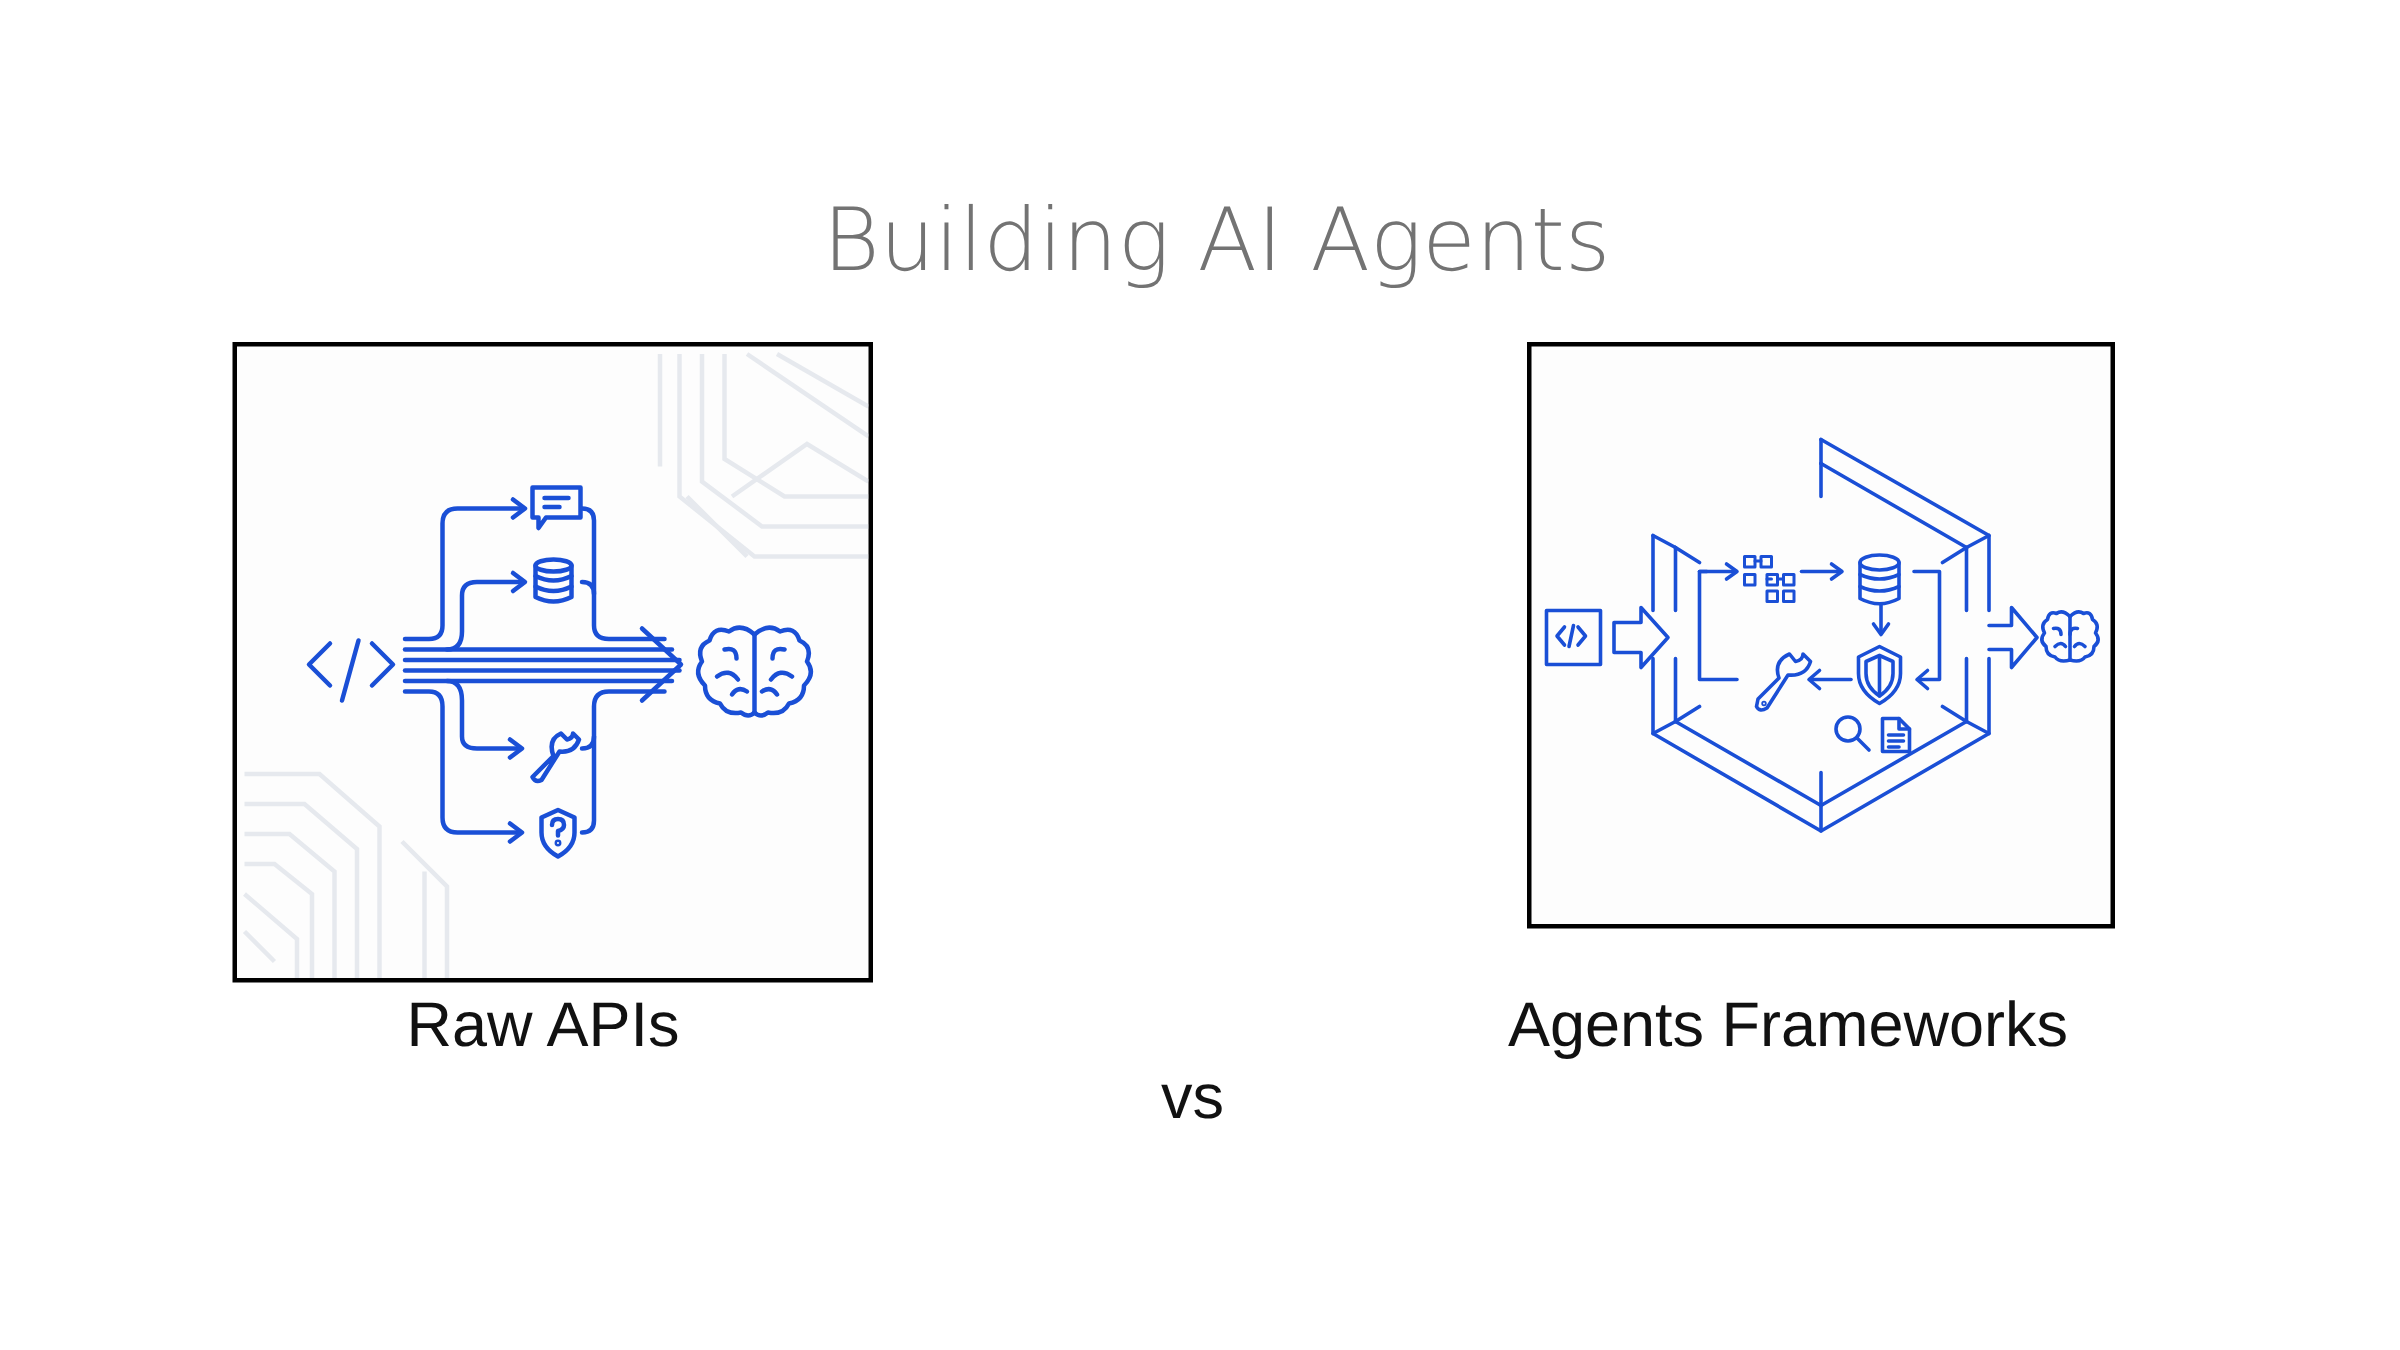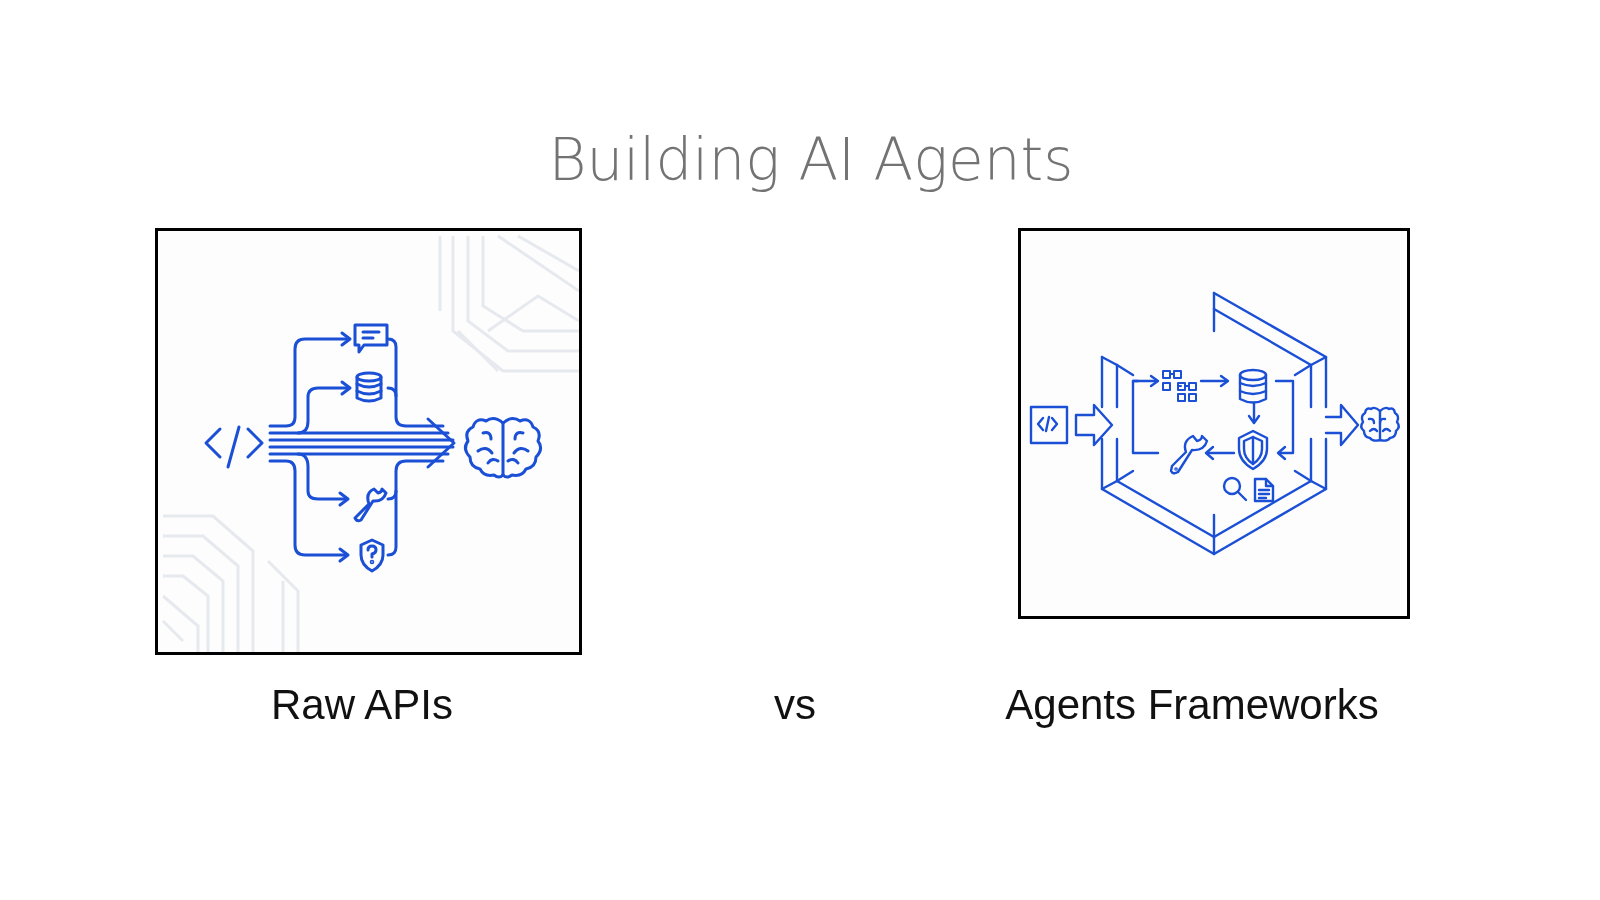--- a/index.html
+++ b/index.html
@@ -13,25 +13,25 @@
     color: #737373; letter-spacing: 0px; line-height: 76px;
     -webkit-text-stroke: 0px;
   }
   .panel {
     position: absolute; box-sizing: border-box; border: 3px solid #000; background: #fdfdfd; overflow: hidden;
   }
   .panel-left { left: 155px; top: 228px; width: 427px; height: 427px; }
   .panel-right { left: 1018px; top: 228px; width: 392px; height: 391px; }
   .panel svg { position: absolute; left: 0; top: 0; }
   .label {
-    position: absolute; top: 678px; font-family: "Liberation Sans", sans-serif; font-size: 42px;
+    position: absolute; top: 656px; font-family: "Liberation Sans", sans-serif; font-size: 42px;
     color: #111; line-height: 54px; white-space: nowrap;
   }
   .label-left { left: 162px; width: 400px; text-align: center; }
-  .label-vs { left: 745px; width: 100px; text-align: center; }
+  .label-vs { left: 745px; width: 100px; text-align: center; margin-top: 48px; }
   .label-right { left: 990px; width: 404px; text-align: center; }
 </style>
 </head>
 <body>
 
 <div class="title">Building AI Agents</div>
 
 <div class="panel panel-left">
   <svg width="421" height="421" viewBox="0 0 421 421" xmlns="http://www.w3.org/2000/svg">
 

